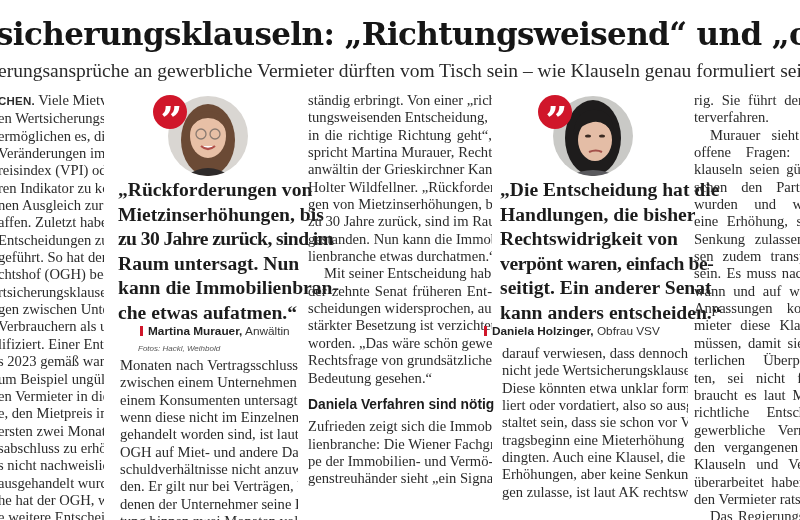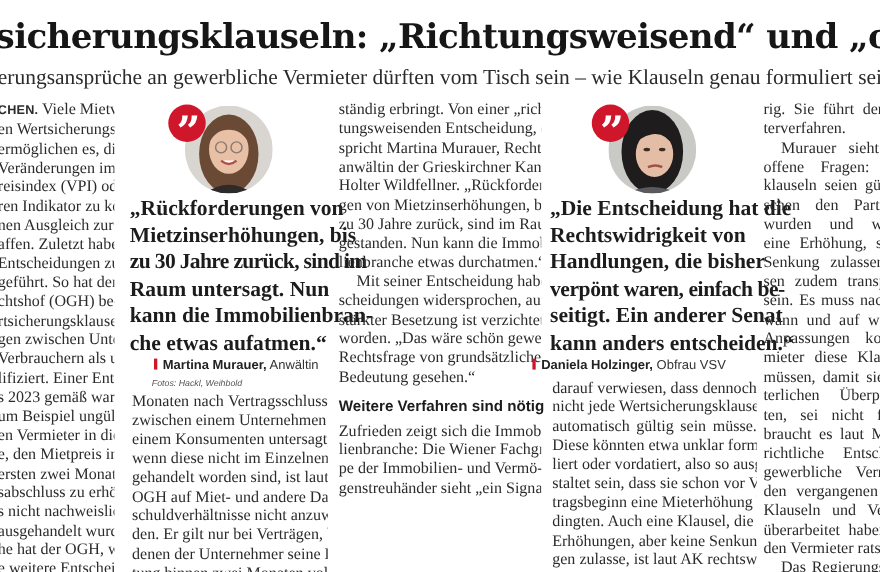--- a/index.html
+++ b/index.html
@@ -94,35 +94,37 @@
     <span class="ln">schuldverhältnisse nicht anzuwen-</span>
     <span class="ln">den. Er gilt nur bei Verträgen, bei</span>
     <span class="ln">denen der Unternehmer seine Leis-</span>
     <span class="ln last">tung binnen zwei Monaten voll-</span>
   </div>
 
 <div class="col" id="col3" style="left:308px; top:92px; width:184px;">
   <div id="col3a">
       <span class="ln">ständig erbringt. Von einer „rich-</span>
       <span class="ln">tungsweisenden Entscheidung, die</span>
+      <span class="ln">in die richtige Richtung geht“,</span>
       <span class="ln">spricht Martina Murauer, Rechts-</span>
       <span class="ln">anwältin der Grieskirchner Kanzlei</span>
       <span class="ln">Holter Wildfellner. „Rückforderun-</span>
       <span class="ln">gen von Mietzinserhöhungen, bis</span>
       <span class="ln">zu 30 Jahre zurück, sind im Raum</span>
       <span class="ln">gestanden. Nun kann die Immobi-</span>
       <span class="ln last">lienbranche etwas durchatmen.“</span>
       <span class="ln indent">Mit seiner Entscheidung habe</span>
+      <span class="ln">der zehnte Senat früheren Ent-</span>
       <span class="ln">scheidungen widersprochen, auf</span>
       <span class="ln">stärkter Besetzung ist verzichtet</span>
       <span class="ln">worden. „Das wäre schön gewesen.</span>
       <span class="ln">Rechtsfrage von grundsätzlicher</span>
       <span class="ln last">Bedeutung gesehen.“</span>
     </div>
-  <span class="subheading">Weitere Verfahren sind nötig</span>
+  <span class="subheading">Daniela Verfahren sind nötig</span>
   <div id="col3b">
       <span class="ln">Zufrieden zeigt sich die Immobi-</span>
       <span class="ln">lienbranche: Die Wiener Fachgrup-</span>
       <span class="ln">pe der Immobilien- und Vermö-</span>
       <span class="ln">genstreuhänder sieht „ein Signal</span>
     </div>
 </div>
 
 <div>
   <div class="portrait" style="left:553px; top:96px; width:80px; height:80px;">
@@ -133,35 +135,34 @@
       <ellipse cx="35" cy="40" rx="3" ry="1.6" fill="#3a2a22"></ellipse>
       <ellipse cx="49" cy="40" rx="3" ry="1.6" fill="#3a2a22"></ellipse>
       <path d="M36 56 Q43 53 49 56" stroke="#a4504a" stroke-width="2.2" fill="none"></path>
       <path d="M20 40 Q22 12 44 14 Q62 16 60 38 Q52 24 40 26 Q28 28 20 40Z" fill="#1e1c1c"></path>
       <path d="M16 80 Q40 68 64 80Z" fill="#5a5a5e"></path>
     </svg>
   </div>
   <div class="qicon" style="left:538px; top:95px;">”</div>
   <div class="qtext" style="left:500px; top:178px; width:196px;">
     <span class="ql">„Die Entscheidung hat die</span>
+    <span class="ql">Handlungen, die bisher</span>
     <span class="ql">Rechtswidrigkeit von</span>
-    <span class="ql">Handlungen, die bisher</span>
     <span class="ql" style="letter-spacing:-0.4px;">verpönt waren, einfach be-</span>
     <span class="ql">seitigt. Ein anderer Senat</span>
     <span class="ql">kann anders entscheiden.“</span>
   </div>
   <div class="attrib" style="left:484px; top:324px;">
     <span class="bar"></span><b>Daniela Holzinger,</b><span> Obfrau VSV</span>
   </div>
 </div>
 
 <div class="col" id="col4" style="left:502px; top:345px; width:186px;">
     <span class="ln">darauf verwiesen, dass dennoch</span>
     <span class="ln">nicht jede Wertsicherungsklausel</span>
-    <span class="ln">automatisch gültig sein müsse.</span>
     <span class="ln">Diese könnten etwa unklar formu-</span>
     <span class="ln">liert oder vordatiert, also so ausge-</span>
     <span class="ln">staltet sein, dass sie schon vor Ver-</span>
     <span class="ln">tragsbeginn eine Mieterhöhung be-</span>
     <span class="ln">dingten. Auch eine Klausel, die nur</span>
     <span class="ln">Erhöhungen, aber keine Senkun-</span>
     <span class="ln last">gen zulasse, ist laut AK rechtswid-</span>
   </div>
 
 <div class="col" id="col5" style="left:694px; top:92px; width:130px;">

